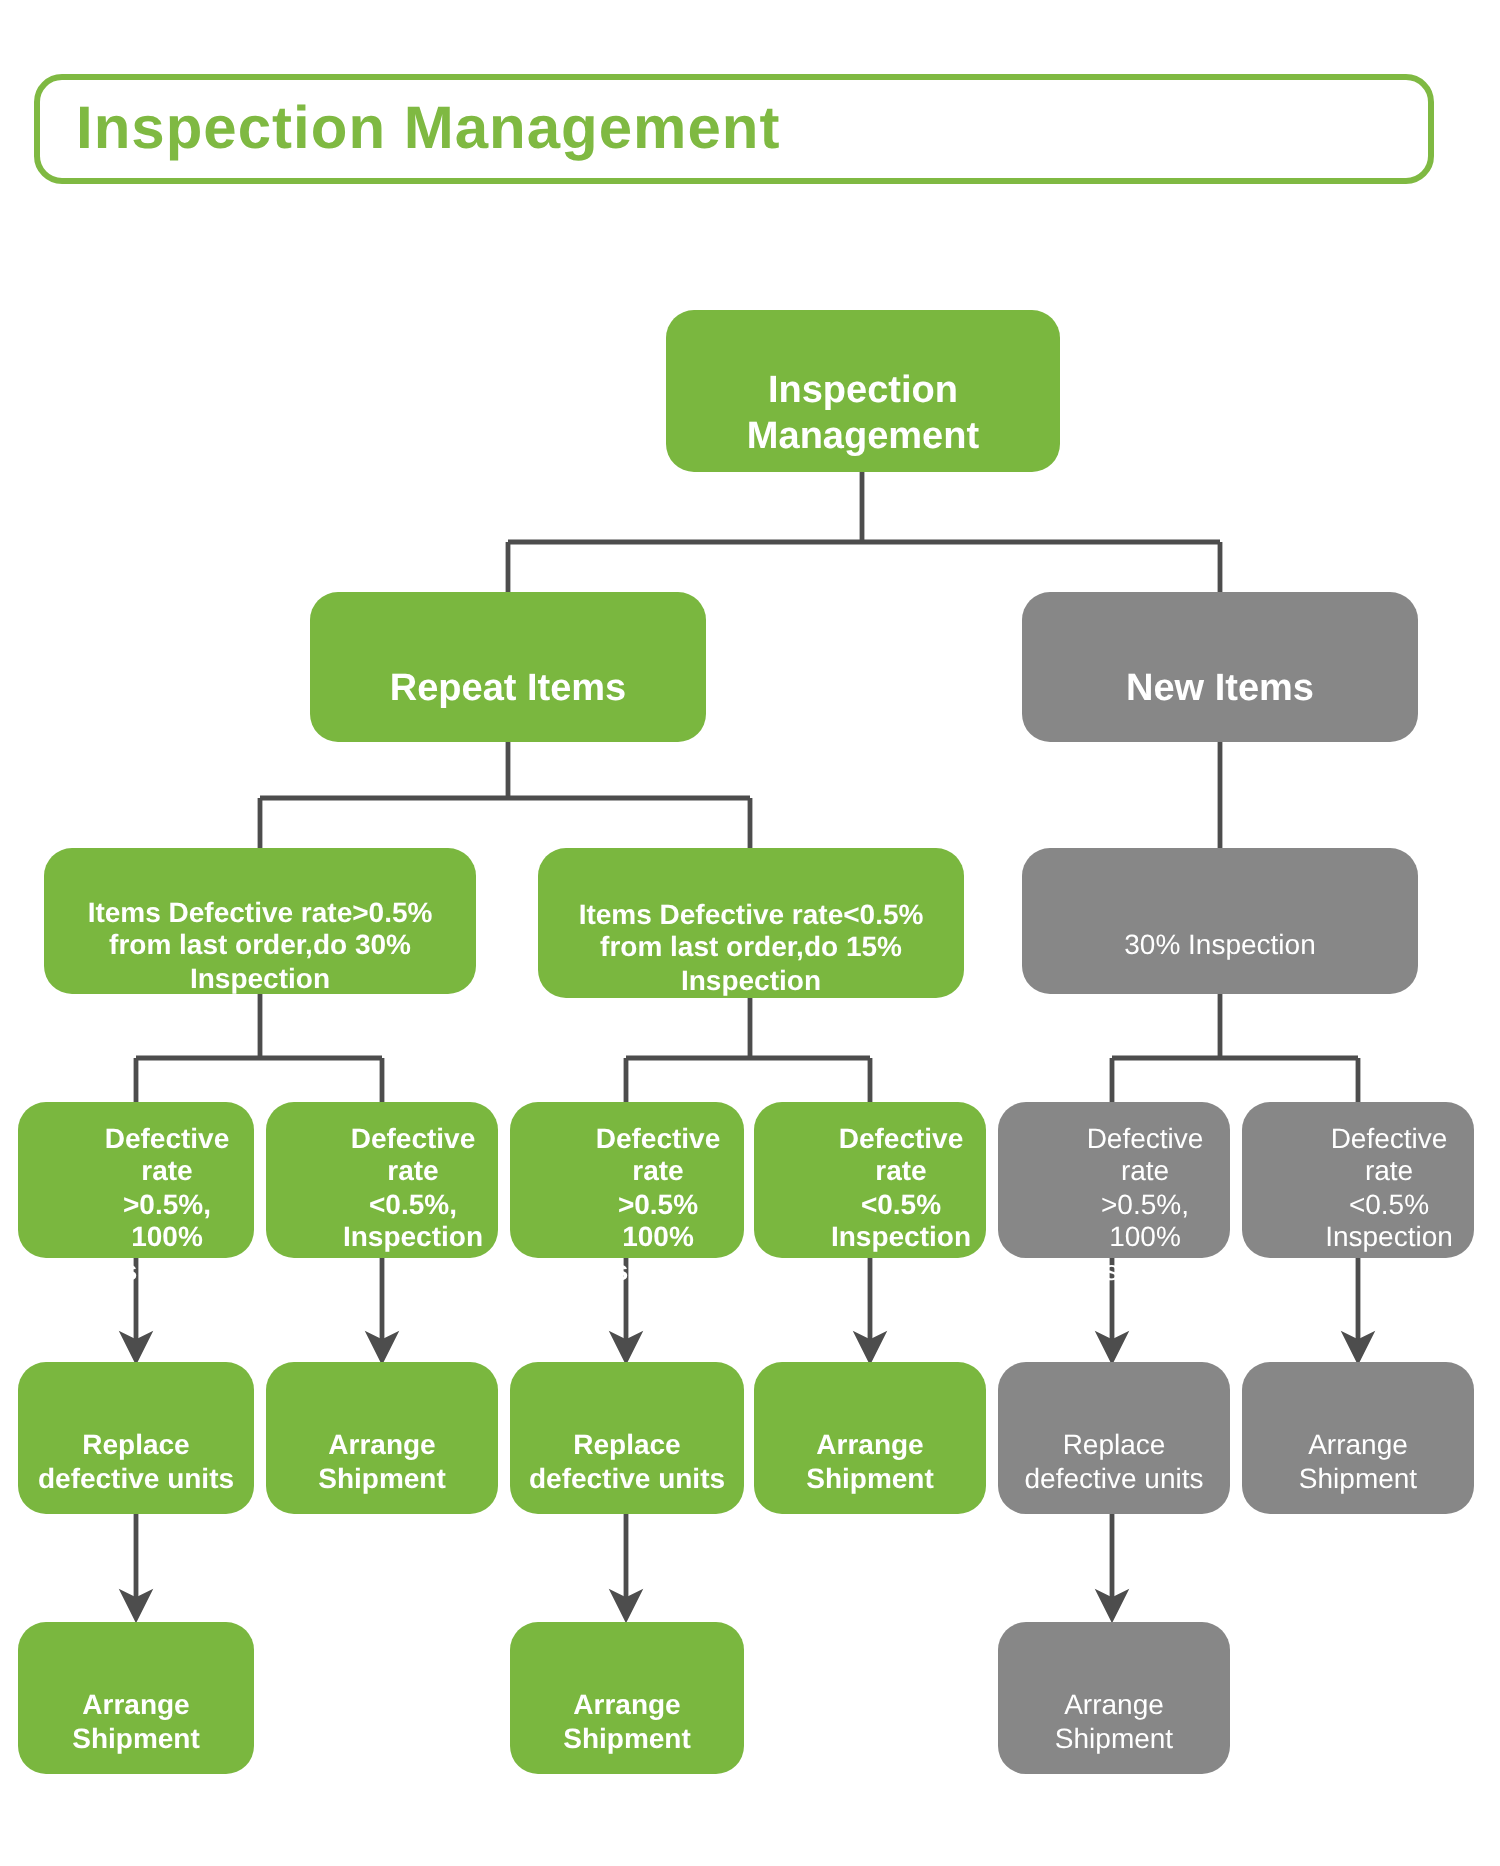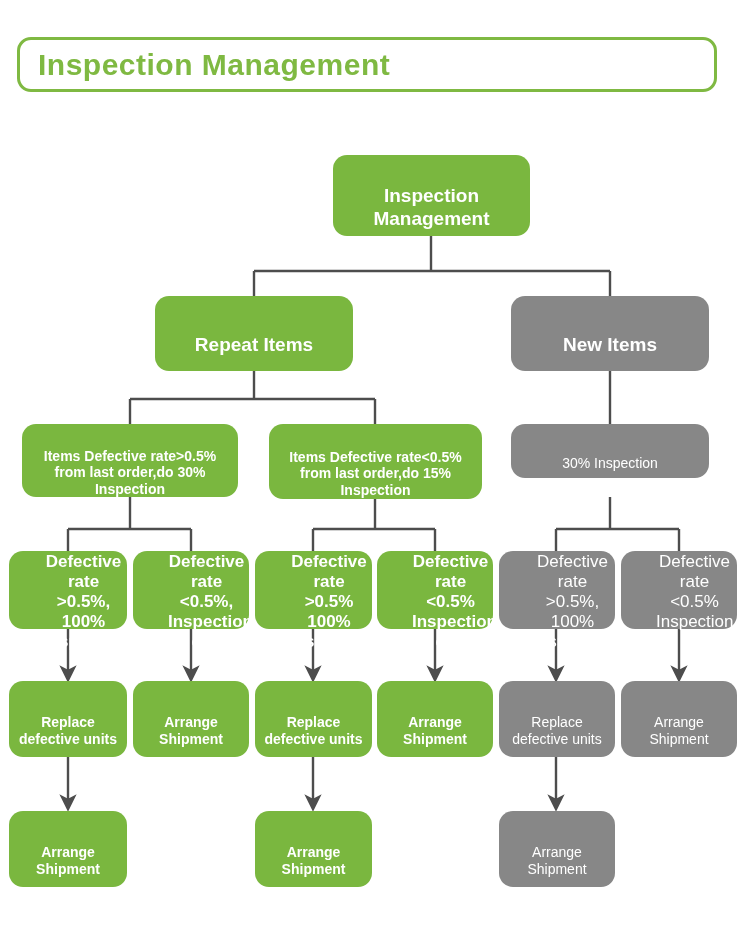--- a/index.html
+++ b/index.html
@@ -39,21 +39,21 @@
     border-radius:14px;
     line-height:1.18;
     padding:2px 4px;
     z-index:3;
   }
   .green{background:#7ab73f;font-weight:bold;}
   .grey{background:#878787;}
   .bold{font-weight:bold;}
   .t19{font-size:19px;}
   .t14{font-size:14px;}
-  .t13{font-size:17px;padding-left:35px;}
+  .t13{font-size:14px;padding-left:35px;}
   .node span{display:block;width:100%;white-space:pre-line;margin-top:24px;}
 </style>
 </head>
 <body>
 
 <div id="canvas">
 
   <div class="banner">
     <div class="banner-title">Inspection Management</div>
   </div>
@@ -121,21 +121,21 @@
   <div class="node green t14" style="left:22px;top:424px;width:216px;height:73px;">
     <span>Items Defective rate&gt;0.5%
 from last order,do 30%
 Inspection</span>
   </div>
   <div class="node green t14" style="left:269px;top:424px;width:213px;height:75px;">
     <span>Items Defective rate&lt;0.5%
 from last order,do 15%
 Inspection</span>
   </div>
-  <div class="node grey t14" style="left:511px;top:424px;width:198px;height:54px;">
+  <div class="node grey t14" style="left:511px;top:424px;width:198px;height:73px;">
     <span>30% Inspection</span>
   </div>
 
   <div class="node green t13" style="left:9px;top:551px;width:118px;height:78px;">
     <span>Defective rate
 &gt;0.5%,
 100% Inspection</span>
   </div>
   <div class="node green t13" style="left:133px;top:551px;width:116px;height:78px;">
     <span>Defective rate

